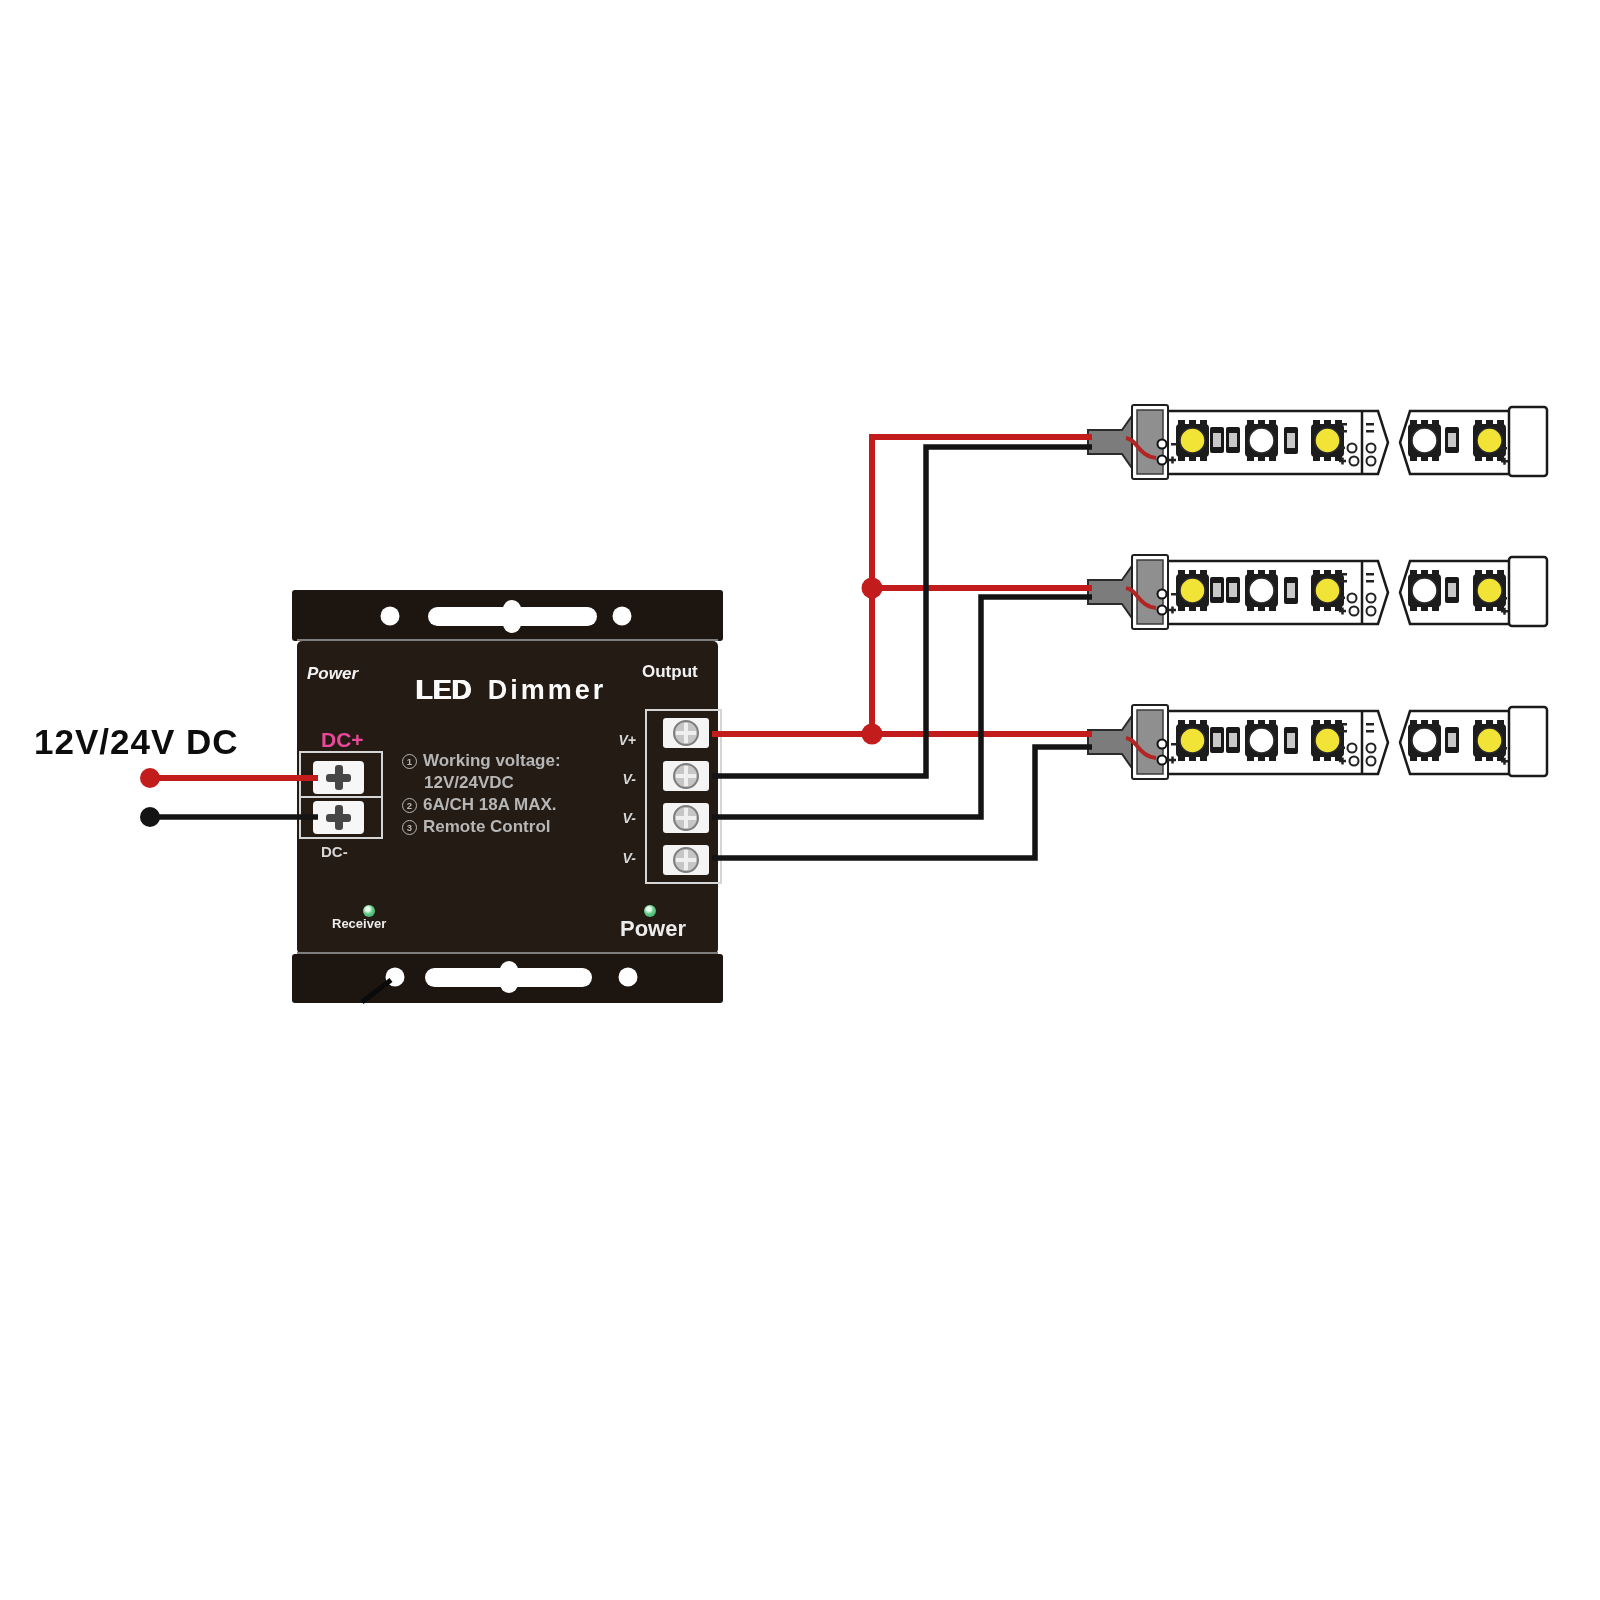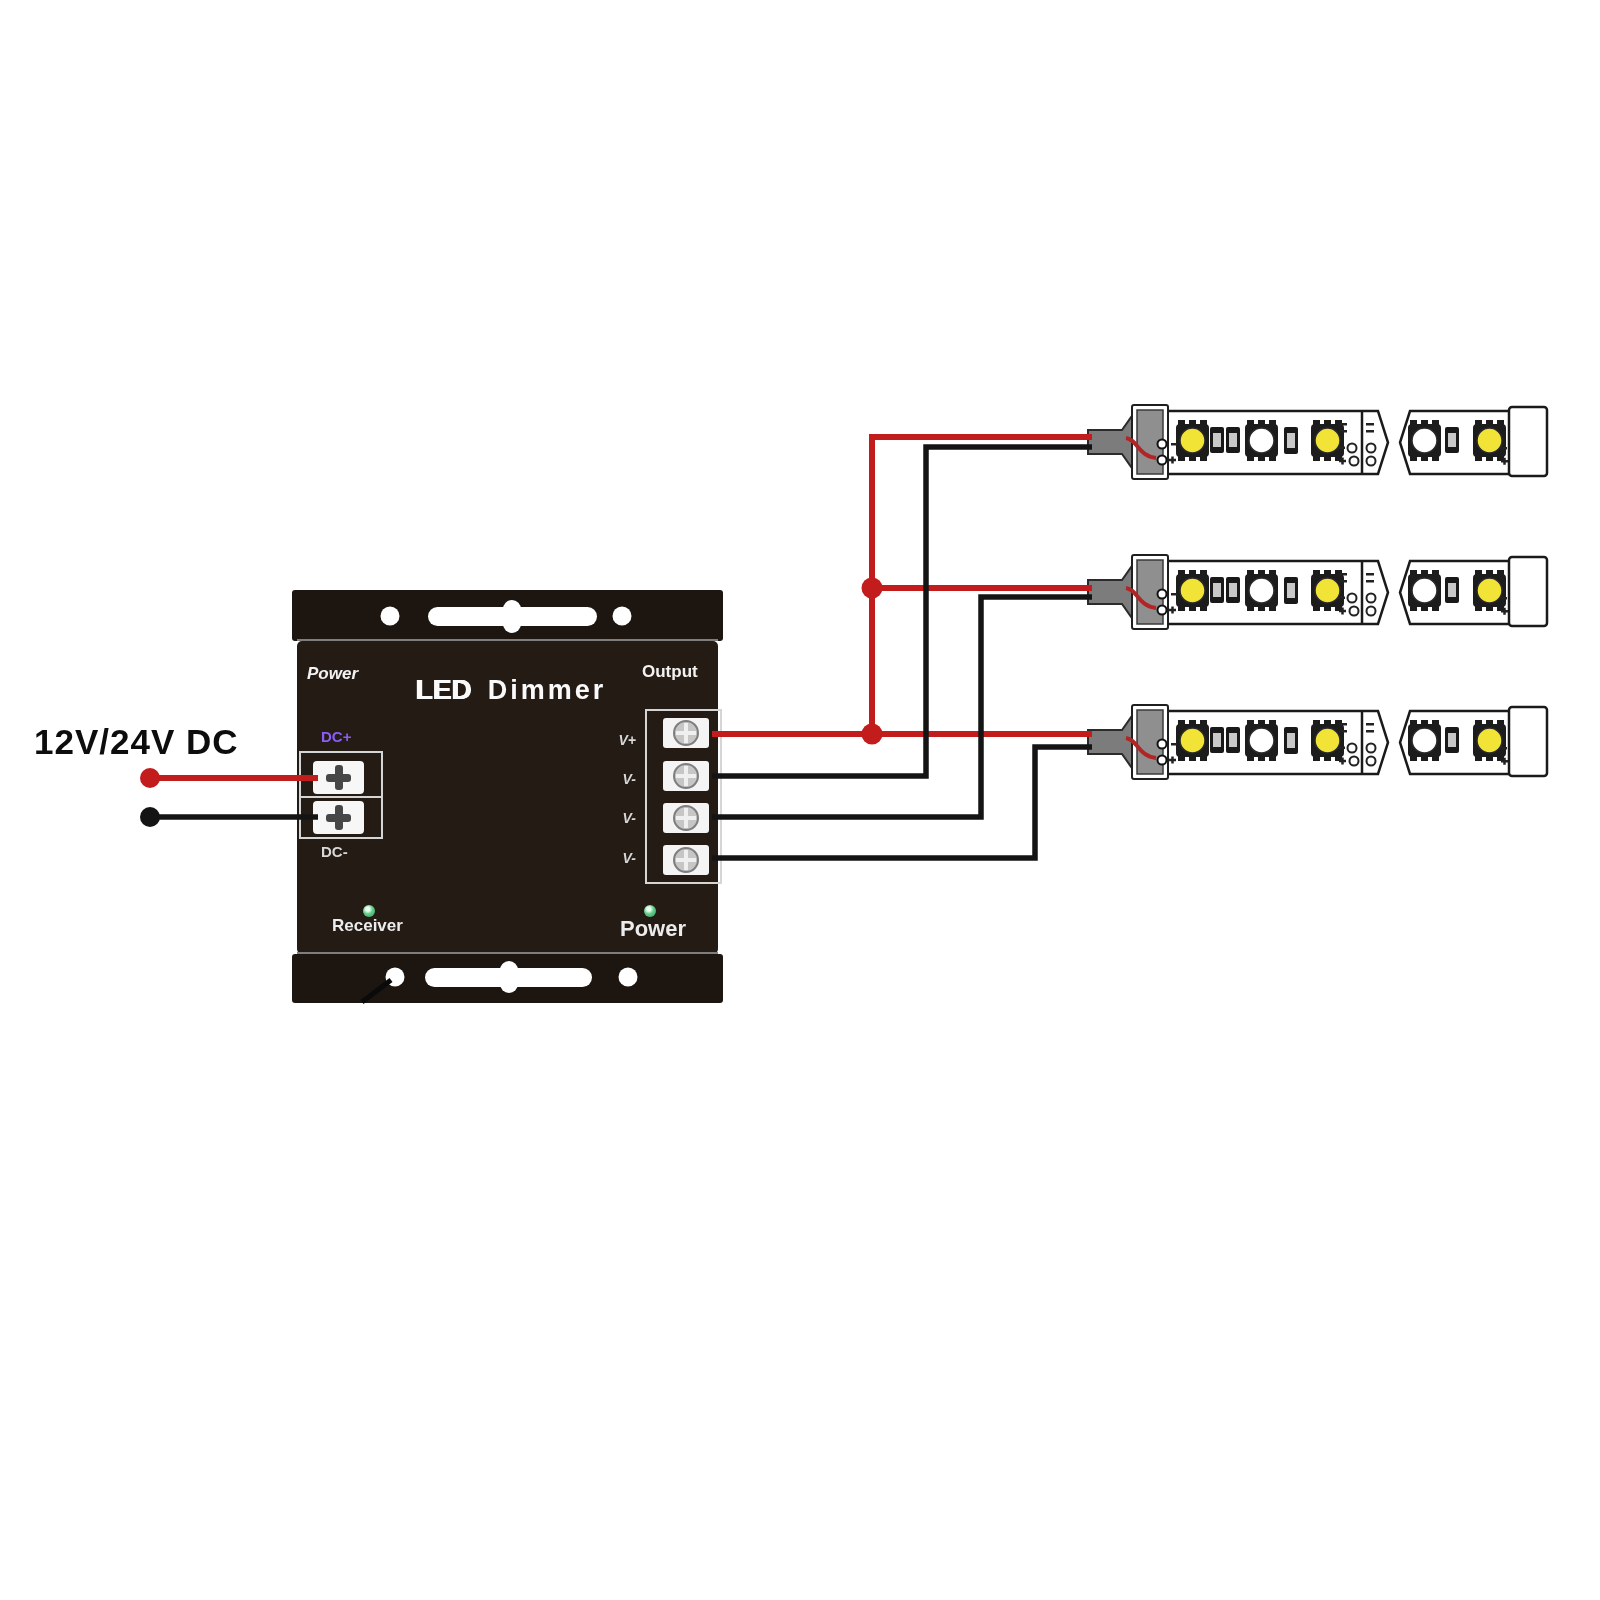--- a/index.html
+++ b/index.html
@@ -15,21 +15,21 @@
   #flange-bottom{top:366px;height:49px;}
   #dim-body{position:absolute;left:5px;top:53px;width:421px;height:313px;background:#241b15;border-radius:5px;}
   .sepline{position:absolute;left:5px;width:421px;height:2px;background:#7e7e7e;}
   #dim-svg{position:absolute;left:0;top:0;}
   .wlabel{position:absolute;color:#f2f2f2;font-weight:bold;}
   #lbl-input{left:15px;top:76px;font-size:17px;font-style:italic;}
   #lbl-output{left:350px;top:74px;font-size:17px;}
   #title{left:103px;top:86px;width:232px;text-align:center;color:#fafafa;white-space:nowrap;}
   #title .t-led{font-size:28px;font-weight:bold;text-shadow:0.6px 0 0 #fafafa,-0.6px 0 0 #fafafa;margin-top:38px;}
   #title .t-dim{font-size:27px;font-weight:bold;letter-spacing:3px;margin-left:16px;}
-  #lbl-dcp{left:29px;top:140px;font-size:15px;color:#8b5cf6;}
+  #lbl-dcp{left:29px;top:140px;font-size:21px;color:#ec4899;}
   #lbl-dcm{left:29px;top:255px;font-size:15px;color:#d8d8d8;}
   #in-block{left:7px;top:163px;width:84px;height:88px;border:2.5px solid #d5d5d5;box-sizing:border-box;}
   #in-div{left:7px;top:208px;width:84px;height:2px;background:#d5d5d5;}
   .in-cell{position:absolute;width:51px;height:33px;background:#f7f7f7;border-radius:4px;}
   .cross-v{position:absolute;left:21.5px;top:4px;width:8px;height:25px;background:#474747;border-radius:3px;}
   .cross-h{position:absolute;left:13px;top:12.5px;width:25px;height:8px;background:#474747;border-radius:3px;}
   #out-block{left:353px;top:121px;width:77px;height:175px;border:2.5px solid #d5d5d5;box-sizing:border-box;}
   .out-cell{position:absolute;width:46px;height:30px;background:#f4f4f4;border-radius:3px;}
   .out-circ{position:absolute;left:10px;top:2px;width:22px;height:22px;border-radius:50%;
             background:#c6c6c6;border:2px solid #7e7e7e;}
@@ -37,21 +37,21 @@
   .oc-h{position:absolute;left:1px;top:9px;width:20px;height:4px;background:#efefef;}
   .vlabel{position:absolute;left:300px;width:44px;text-align:right;font-size:14px;font-weight:bold;
           color:#d8d8d8;font-style:italic;}
   #specs{left:110px;top:162px;width:210px;color:#b6b6b6;font-size:17px;font-weight:bold;line-height:22px;}
   .spec-row{white-space:nowrap;}
   .circ{display:inline-block;width:13px;height:13px;border:1.5px solid #b6b6b6;border-radius:50%;
         font-size:9.5px;line-height:13px;text-align:center;vertical-align:1px;margin-right:6px;}
   .spacer{display:inline-block;width:22px;}
   .led-ind{position:absolute;width:12px;height:12px;border-radius:50%;
            background:radial-gradient(circle at 40% 35%, #eafff0 0 18%, #63cc8a 45%, #2f9e57 100%);}
-  #lbl-recv{left:40px;top:328px;font-size:17px;color:#ececec;}
+  #lbl-recv{left:40px;top:328px;font-size:13px;color:#ececec;}
   #lbl-power{left:328px;top:328px;font-size:22px;color:#ececec;}
   #wire-layer,#strips-layer{left:0;top:0;}
 </style>
 </head>
 <body>
 
 <div id="canvas">
 
   <div class="abs" id="src-label">12V/24V DC</div>
 
@@ -90,20 +90,26 @@
       <div class="cross-v"></div>
       <div class="cross-h"></div>
     </div>
     <div class="in-cell" style="left:21px;top:213px">
       <div class="cross-v"></div>
       <div class="cross-h"></div>
     </div>
 
     <div class="abs" id="out-block"></div>
 
+    <div class="abs" id="specs">
+        <div class="spec-row"><span class="circ">1</span><span>Working voltage:</span></div>
+        <div class="spec-row"><span class="spacer"></span><span>12V/24VDC</span></div>
+        <div class="spec-row"><span class="circ">2</span><span>6A/CH 18A MAX.</span></div>
+        <div class="spec-row"><span class="circ">3</span><span>Remote Control</span></div>
+      </div>
 
     <div class="led-ind" style="left:71px;top:317px"></div>
     <div class="led-ind" style="left:352px;top:317px"></div>
     <div class="wlabel" id="lbl-recv">Receiver</div>
     <div class="wlabel" id="lbl-power">Power</div>
   <div id="out-cells">
         <div class="out-cell" style="left: 371px; top: 130px;">
           <div class="out-circ">
             <div class="oc-v"></div>
             <div class="oc-h"></div>

